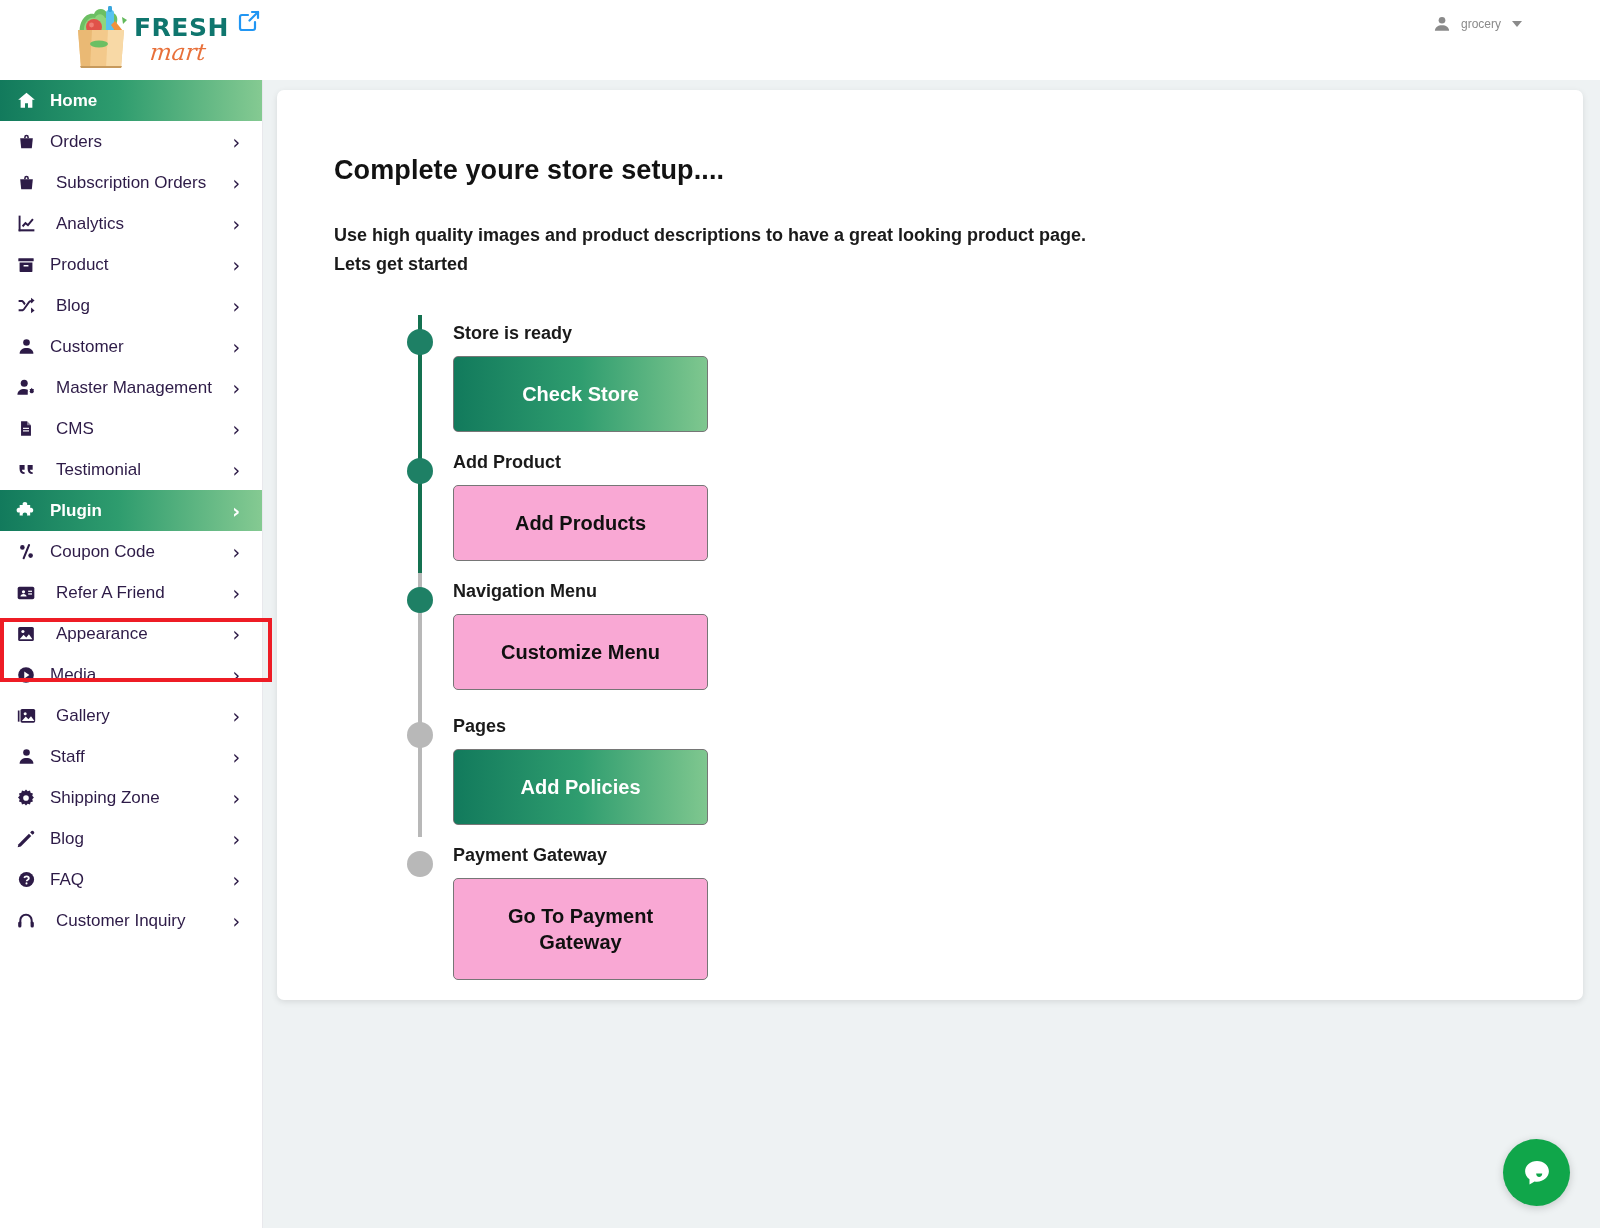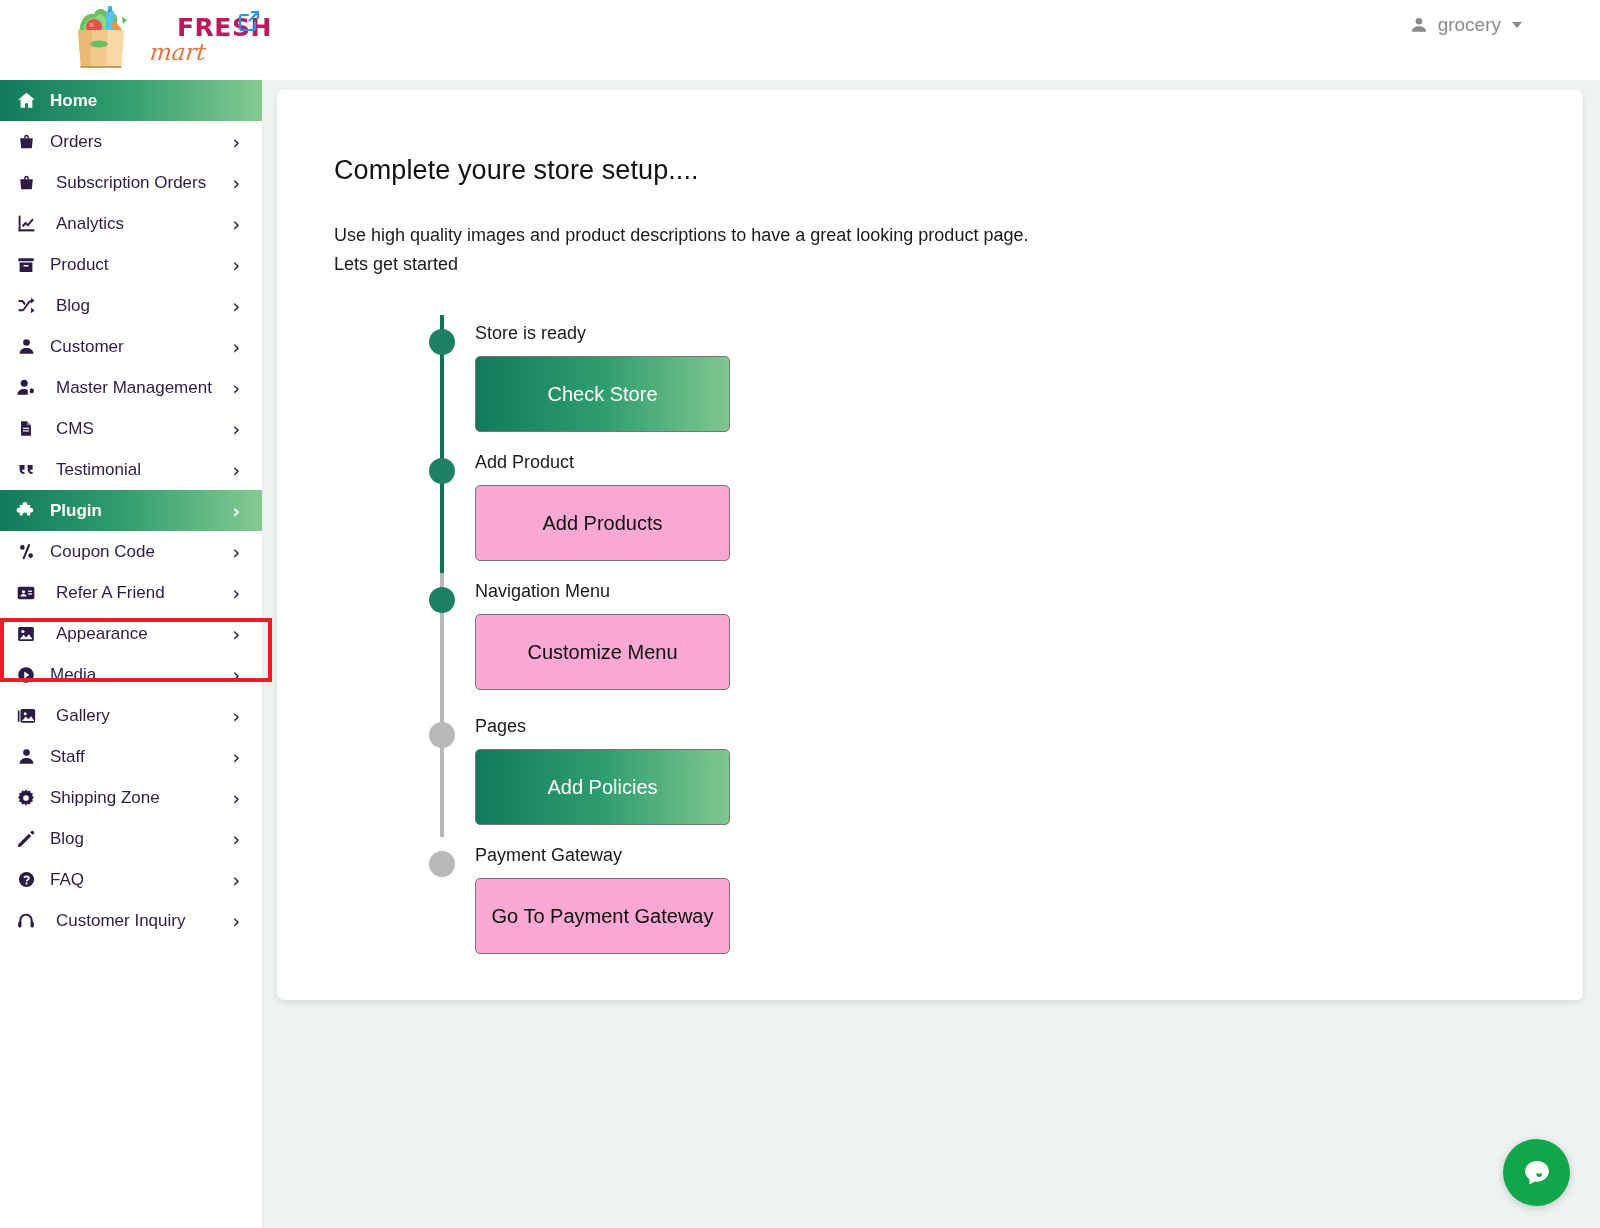--- a/index.html
+++ b/index.html
@@ -27,22 +27,21 @@
     align-items: center;
     gap: 4px;
   }
   .logo-bag { width: 62px; height: 66px; display: block; }
   .logo-text { display: flex; flex-direction: column; line-height: 1; margin-left: -2px; margin-top: 4px; }
   .logo-fresh {
     font-family: "DejaVu Sans", sans-serif;
     font-weight: bold;
     font-size: 25px;
     letter-spacing: 0.5px;
-    color: #be185d;
-    margin-left: 43px;
+    color: #0f766e;
   }
   .logo-mart {
     font-family: "DejaVu Serif", serif;
     font-style: italic;
     font-size: 23px;
     color: #e8703a;
     margin-top: 1px;
     margin-left: 16px;
     transform: skewX(-6deg);
   }
@@ -53,21 +52,21 @@
     cursor: pointer;
   }
   .user-menu {
     position: absolute;
     right: 78px; top: 14px;
     display: flex;
     align-items: center;
     gap: 9px;
     cursor: pointer;
     color: #8a8a8a;
-    font-size: 19px;
+    font-size: 12px;
   }
   .user-menu .caret {
     width: 0; height: 0;
     border-left: 5px solid transparent;
     border-right: 5px solid transparent;
     border-top: 6px solid #8a8a8a;
     margin-left: 2px;
   }
 
   
@@ -134,20 +133,21 @@
   }
 
   
   .main {
     position: absolute;
     left: 263px; top: 80px;
     width: 1337px;
     height: 1148px;
     background: #eef2f3;
     overflow: hidden;
+    font-weight: bold;
   }
   .card {
     position: absolute;
     left: 14px; top: 10px;
     width: 1306px;
     height: 910px;
     background: #ffffff;
     border-radius: 7px;
     box-shadow: 0 2px 6px rgba(0,0,0,0.10);
   }
@@ -162,21 +162,21 @@
     position: absolute;
     left: 57px; top: 131px;
     font-size: 18px;
     color: #1a1a1a;
     line-height: 1.62;
   }
 
   
   .timeline {
     position: absolute;
-    left: 150px; top: 225px;
+    left: 128px; top: 225px;
   }
   .tl-step {
     position: relative;
     display: flex;
   }
   .tl-rail {
     position: relative;
     width: 30px;
     min-width: 30px;
     display: flex;

